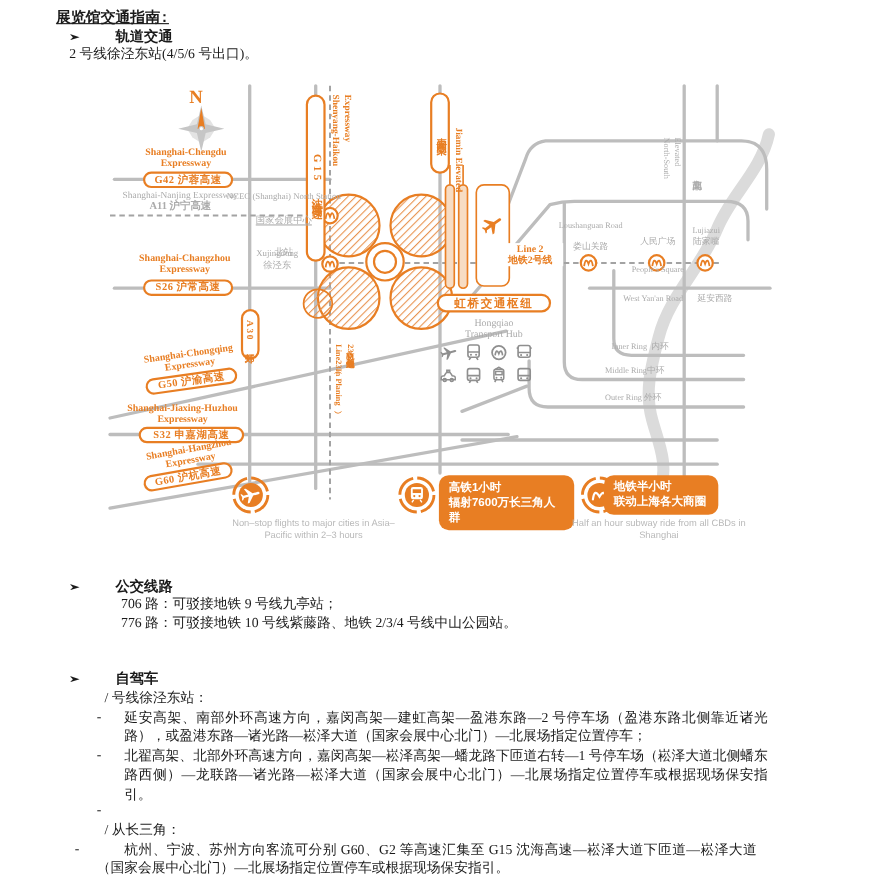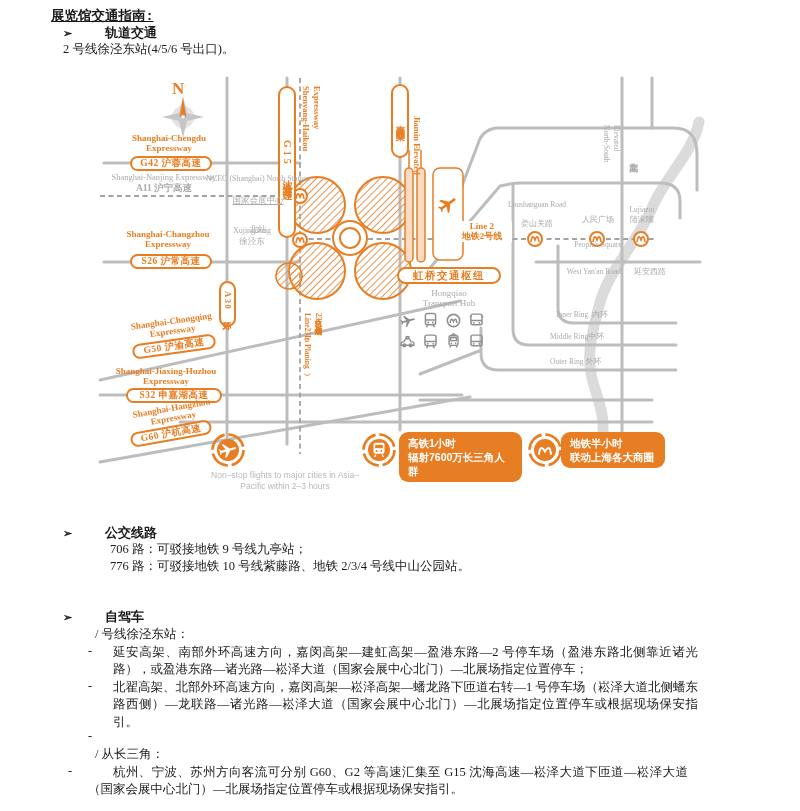--- a/index.html
+++ b/index.html
@@ -304,24 +304,25 @@
 
   <div class="co-icon" style="left:527px; top:432px;">
     <svg viewBox="0 0 36 36">
         <circle cx="18" cy="18" r="15.5" fill="none" stroke="#E87E23" stroke-width="2.6" stroke-dasharray="20.5 3.8"></circle>
         <circle cx="18" cy="18" r="11" fill="#E87E23"></circle>
         <g>
           <path d="M12,22 C13,14.5 15,14.5 18,19.5 C21,14.5 23,14.5 24,22" fill="none" stroke="#fff" stroke-width="2" stroke-linecap="round"></path>
         </g>
       </svg>
   </div>
-  <div class="co-badge" style="left:561px; top:432px; width:104px;">
+  <div class="co-badge" style="left:549px; top:432px; width:104px;font-family:Liberation Serif, serif;">
     <div>地铁半小时</div>
     <div>联动上海各大商圈</div>
   </div>
+  <div class="co-en" style="left:518px; top:470px; width:162px;">Half an hour subway ride from all CBDs in Shanghai</div>
 
   <div class="hrow" style="top:524px;">
     <span class="arr">➢</span><span>公交线路</span>
   </div>
   <div class="plain buslines" style="left:110px; top:541px; width:690px;">
     <div>706 路：可驳接地铁 9 号线九亭站；</div>
     <div>776 路：可驳接地铁 10 号线紫藤路、地铁 2/3/4 号线中山公园站。</div>
   </div>
 
   <div class="hrow" style="top:608px;">

